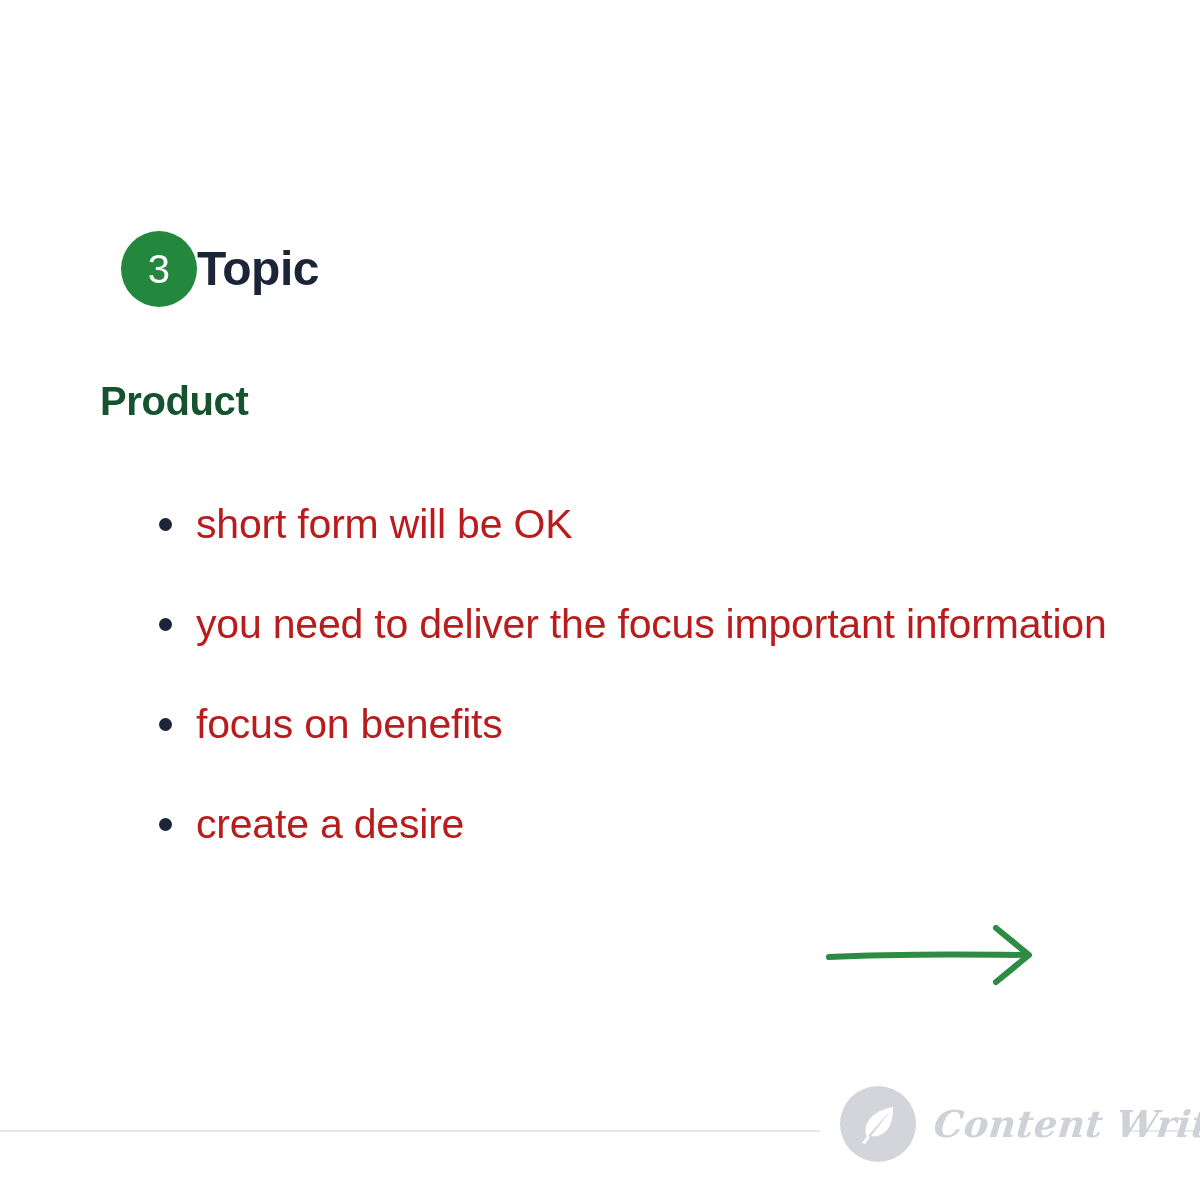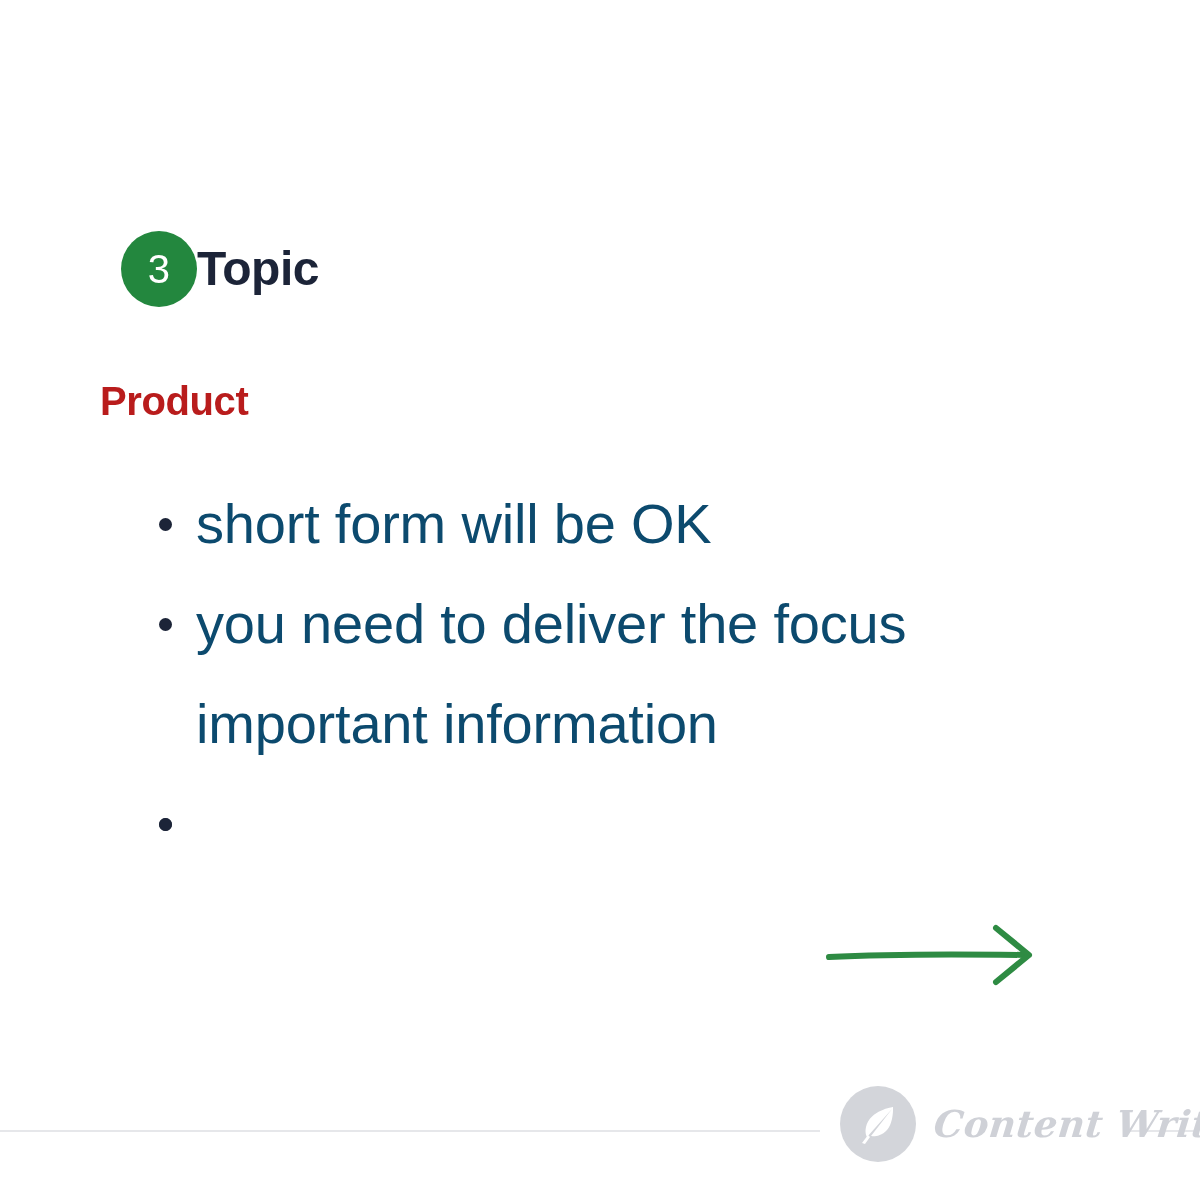--- a/index.html
+++ b/index.html
@@ -60,42 +60,42 @@
     white-space: nowrap;
   }
 
   
   .body-heading {
     position: absolute;
     left: 100px;
     top: 381px;
     font-size: 40px;
     font-weight: bold;
-    color: #b91c1c;
+    color: #14532d;
     letter-spacing: -0.4px;
     line-height: 1;
   }
 
   
   .bullet-list {
     position: absolute;
     left: 155px;
     top: 474px;
     width: 960px;
     margin: 0;
     padding: 0;
     list-style: none;
   }
 
   .bullet-item {
     position: relative;
     padding-left: 41px;
-    font-size: 56px;
+    font-size: 41px;
     font-weight: 400;
-    color: #0c4a6e;
+    color: #b91c1c;
     line-height: 100px;
     letter-spacing: -0.2px;
   }
 
   .bullet-dot {
     position: absolute;
     left: 4px;
     top: 44px;
     width: 13px;
     height: 13px;
@@ -189,23 +189,25 @@
     <li class="bullet-item">
       <span class="bullet-dot"></span>
       <span>short form will be OK</span>
     </li>
     <li class="bullet-item">
       <span class="bullet-dot"></span>
       <span>you need to deliver the focus important information</span>
     </li>
     <li class="bullet-item">
       <span class="bullet-dot"></span>
-    </li>
-    <li class="bullet-item">
-      <span class="bullet-dot"></span>
+      <span>focus on benefits</span>
+    </li>
+    <li class="bullet-item">
+      <span class="bullet-dot"></span>
+      <span>create a desire</span>
     </li>
   </ul>
 
   <div class="arrow-annotation">
     <svg width="215" height="70" viewBox="0 0 215 70">
       <path d="M3 37 C 60 34, 130 34, 200 35" stroke="#2E8B43" stroke-width="6" fill="none" stroke-linecap="round"></path>
       <path d="M170 8 L203 35 L170 62" stroke="#2E8B43" stroke-width="6" fill="none" stroke-linecap="round" stroke-linejoin="round"></path>
     </svg>
   </div>
 

